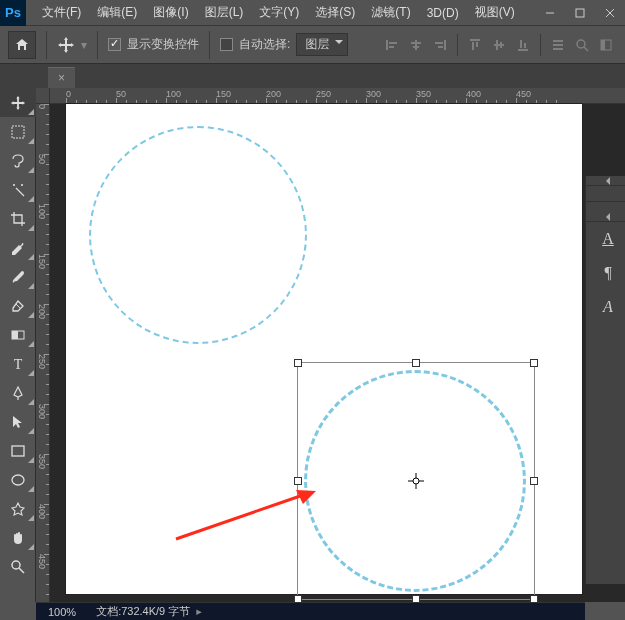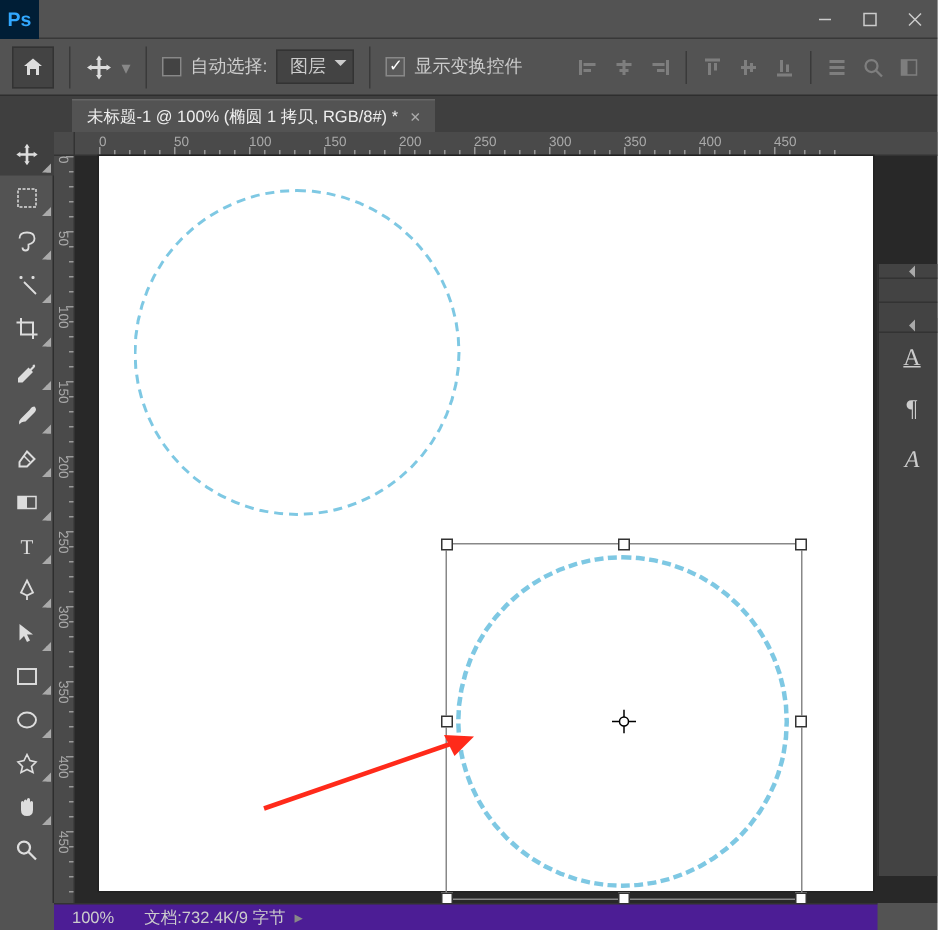--- a/index.html
+++ b/index.html
@@ -44,28 +44,39 @@
 .handle{position:absolute;width:8px;height:8px;background:#fff;border:1px solid #333}
 .h-tl{top:-4px;left:-4px}.h-tc{top:-4px;left:calc(50% - 4px)}.h-tr{top:-4px;right:-4px}
 .h-ml{top:calc(50% - 4px);left:-4px}.h-mr{top:calc(50% - 4px);right:-4px}
 .h-bl{bottom:-4px;left:-4px}.h-bc{bottom:-4px;left:calc(50% - 4px)}.h-br{bottom:-4px;right:-4px}
 .center-mark{position:absolute;top:calc(50% - 8px);left:calc(50% - 8px);width:16px;height:16px}
 .arrow{position:absolute;top:380px;left:105px;width:150px;height:60px;pointer-events:none}
 .panel-collapse{height:10px;background:#434343;border-bottom:1px solid #333;display:flex;align-items:center;justify-content:center}
 .panel-collapse::before{content:"";width:0;height:0;border:4px solid transparent;border-right-color:#aaa}
 .panel-icon{width:44px;height:34px;display:flex;align-items:center;justify-content:center;color:#ccc;font-size:16px;font-family:serif}
 .right-strip{position:absolute;right:0;top:88px;width:40px;bottom:18px;background:#434343;border-left:1px solid #2e2e2e}
-.statusbar{position:absolute;bottom:0;left:36px;right:40px;height:18px;background:#4c1d95;border-top:1px solid #333;display:flex;align-items:center;font-size:11px;color:#ccc;padding-left:12px;gap:20px}
+.statusbar{position:absolute;bottom:0;left:36px;right:40px;height:18px;background:#0f172a;border-top:1px solid #333;display:flex;align-items:center;font-size:11px;color:#ccc;padding-left:12px;gap:20px}
 .status-arrow{color:#888;margin-left:6px}
 </style>
 </head>
 <body>
 
 <div class="titlebar">
   <div class="ps-logo">Ps</div>
+  <div class="menus">
+    <div class="menu-item">文件(F)</div>
+    <div class="menu-item">编辑(E)</div>
+    <div class="menu-item">图像(I)</div>
+    <div class="menu-item">图层(L)</div>
+    <div class="menu-item">文字(Y)</div>
+    <div class="menu-item">选择(S)</div>
+    <div class="menu-item">滤镜(T)</div>
+    <div class="menu-item">3D(D)</div>
+    <div class="menu-item">视图(V)</div>
+  </div>
   <div class="win-controls">
     <div class="win-btn">
         <svg viewBox="0 0 10 10">
           <line x1="1" y1="5" x2="9" y2="5" stroke="#ccc" stroke-width="1"></line>
         </svg>
       </div>
     <div class="win-btn">
         <svg viewBox="0 0 10 10">
           <rect x="1" y="1" width="8" height="8" fill="none" stroke="#ccc" stroke-width="1"></rect>
         </svg>
@@ -85,28 +96,28 @@
         <path d="M8 2 L14 7 L12 7 L12 13 L10 13 L10 9 L6 9 L6 13 L4 13 L4 7 L2 7 Z" fill="#ddd"></path>
       </svg>
   </div>
   <div class="opt-group">
     <svg width="18" height="18" viewBox="0 0 18 18">
         <path d="M9 1 L11 4 L10 4 L10 8 L14 8 L14 7 L17 9 L14 11 L14 10 L10 10 L10 14 L11 14 L9 17 L7 14 L8 14 L8 10 L4 10 L4 11 L1 9 L4 7 L4 8 L8 8 L8 4 L7 4 Z" fill="#ddd"></path>
       </svg>
     <span style="color:#888">▾</span>
   </div>
   <div class="opt-group">
+    <span class="check checked"></span>
+    <span>显示变换控件</span>
+  </div>
+  <div class="opt-group">
     <span class="check"></span>
     <span>自动选择:</span>
     <span class="dropdown">图层</span>
   </div>
-  <div class="opt-group">
-    <span class="check checked"></span>
-    <span>显示变换控件</span>
-  </div>
   <div class="align-btns">
     <div class="align-btn">
         <svg width="14" height="14">
           <rect x="1" y="2" width="2" height="10" fill="#aaa"></rect>
           <rect x="4" y="4" width="8" height="2" fill="#aaa"></rect>
           <rect x="4" y="8" width="5" height="2" fill="#aaa"></rect>
         </svg>
       </div>
     <div class="align-btn">
         <svg width="14" height="14">
@@ -162,21 +173,20 @@
         <svg width="14" height="14">
           <rect x="2" y="2" width="10" height="10" fill="none" stroke="#aaa"></rect>
           <rect x="2" y="2" width="4" height="10" fill="#aaa"></rect>
         </svg>
       </div>
   </div>
 </div>
 
 <div class="doc-tab-bar">
   <div class="doc-tab">
-    <span>未标题-1 @ 100% (椭圆 1 拷贝, RGB/8#) *</span>
     <span class="x">×</span>
   </div>
 </div>
 
 <div class="workspace">
   <div class="toolbar">
     <div class="tool active">
         <svg viewBox="0 0 18 18">
           <path d="M9 1 L11 4 L10 4 L10 8 L14 8 L14 7 L17 9 L14 11 L14 10 L10 10 L10 14 L11 14 L9 17 L7 14 L8 14 L8 10 L4 10 L4 11 L1 9 L4 7 L4 8 L8 8 L8 4 L7 4 Z" fill="#ddd"></path>
         </svg>

